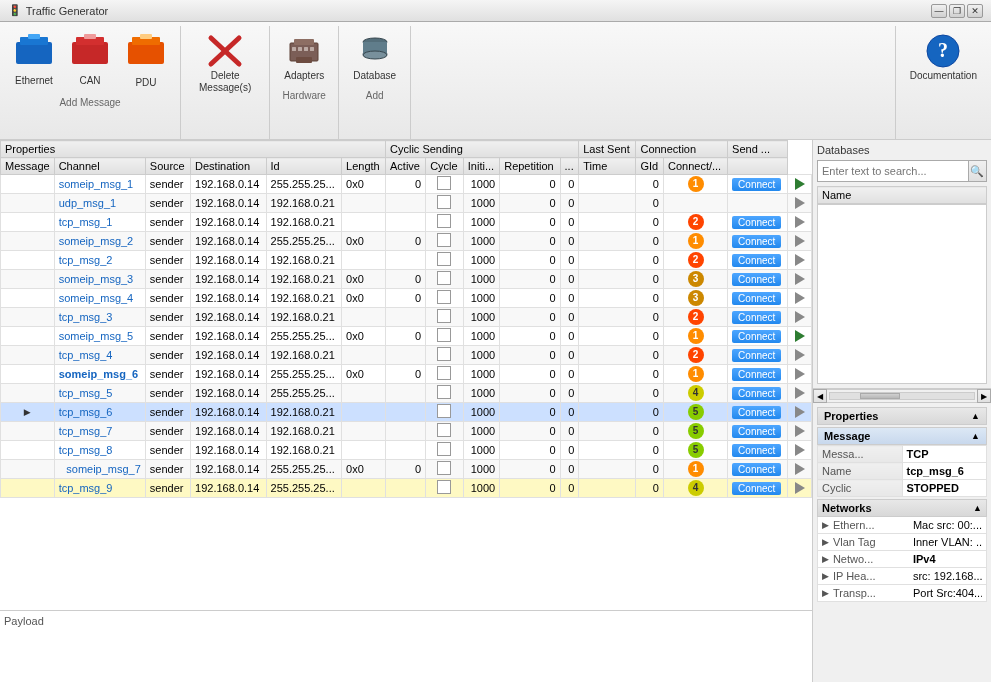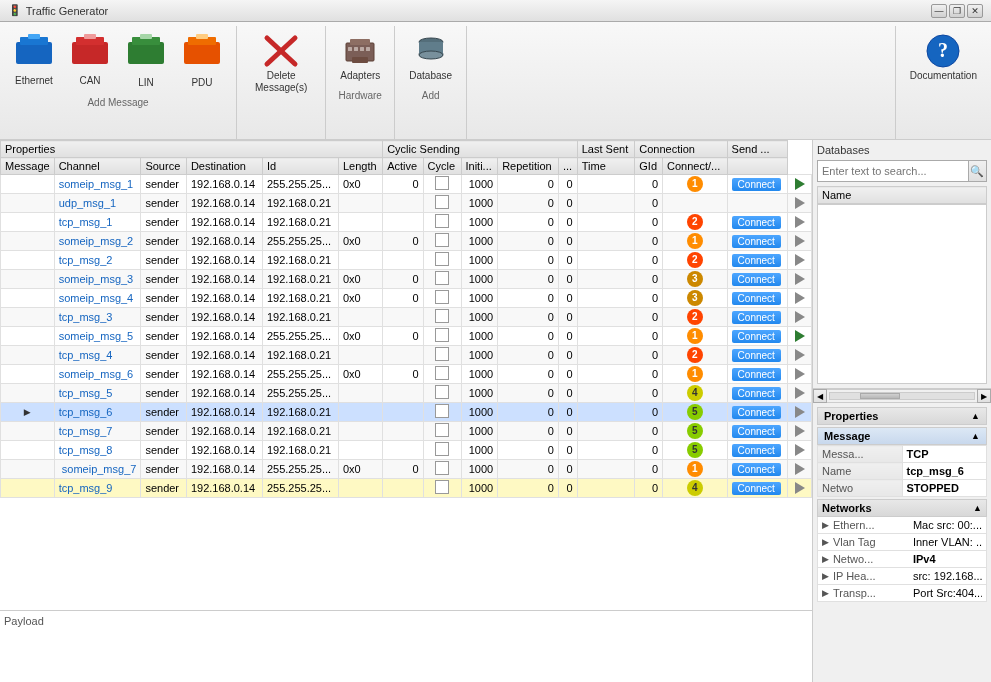--- a/index.html
+++ b/index.html
@@ -412,30 +412,20 @@
       </div>
       <div class="toolbar-btn">
         <div class="icon" style="color:#c62828; font-size:32px; line-height:1;">
           <svg width="40" height="34" viewBox="0 0 40 34">
             <rect x="2" y="8" width="36" height="22" rx="2" fill="#c62828"></rect>
             <rect x="6" y="3" width="28" height="8" rx="1" fill="#d32f2f"></rect>
             <rect x="14" y="0" width="12" height="5" rx="1" fill="#ef9a9a"></rect>
           </svg>
         </div>
         <div class="label">CAN</div>
-      </div>
-      <div class="toolbar-btn">
-        <div class="icon">
-          <svg width="40" height="34" viewBox="0 0 40 34">
-            <rect x="2" y="8" width="36" height="22" rx="2" fill="#2e7d32"></rect>
-            <rect x="6" y="3" width="28" height="8" rx="1" fill="#388e3c"></rect>
-            <rect x="14" y="0" width="12" height="5" rx="1" fill="#a5d6a7"></rect>
-          </svg>
-        </div>
-        <div class="label">LIN</div>
       </div>
       <div class="toolbar-btn">
         <div class="icon">
           <svg width="40" height="34" viewBox="0 0 40 34">
             <rect x="2" y="8" width="36" height="22" rx="2" fill="#e65100"></rect>
             <rect x="6" y="3" width="28" height="8" rx="1" fill="#ef6c00"></rect>
             <rect x="14" y="0" width="12" height="5" rx="1" fill="#ffcc80"></rect>
           </svg>
         </div>
         <div class="label">PDU</div>
@@ -744,21 +734,21 @@
               <td></td>
               <td style="text-align: right;">0</td>
               <td style="text-align: center;"><span class="gid-badge gid-2">2</span></td>
               <td><button class="connect-btn">Connect</button></td>
               <td style="text-align: center; padding: 0px 2px;"><div class="play-btn">
                   <div class="play-triangle play-triangle-gray"></div>
                 </div></td>
             </tr>
             <tr style="background: rgb(255, 255, 255);">
               <td style="width: 12px; padding: 0px 2px; text-align: center;"></td>
-              <td style="color: rgb(21, 101, 192);">someip_msg_6</td>
+              <td style="color: rgb(21, 101, 192); font-weight: bold;">someip_msg_6</td>
               <td>sender</td>
               <td>192.168.0.14</td>
               <td>255.255.25...</td>
               <td>0x0</td>
               <td style="text-align: right;">0</td>
               <td style="text-align: center;"><div class="checkbox-cell"></div></td>
               <td style="text-align: right;">1000</td>
               <td style="text-align: right;">0</td>
               <td style="text-align: right;">0</td>
               <td></td>
@@ -940,21 +930,21 @@
         <tbody>
           <tr>
             <td>Messa...</td>
             <td class="value-bold">TCP</td>
           </tr>
           <tr>
             <td>Name</td>
             <td class="value-bold">tcp_msg_6</td>
           </tr>
           <tr>
-            <td>Netwo</td>
+            <td>Cyclic</td>
             <td class="value-bold">STOPPED</td>
           </tr>
         </tbody>
       </table>
 
       <div class="network-header" style="margin-top:2px;">
         <span>Networks</span>
         <span class="up-arrow">▲</span>
       </div>
 

